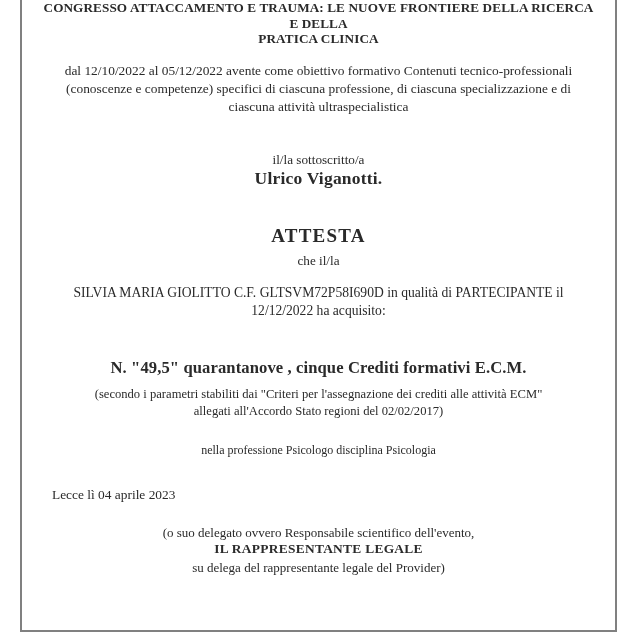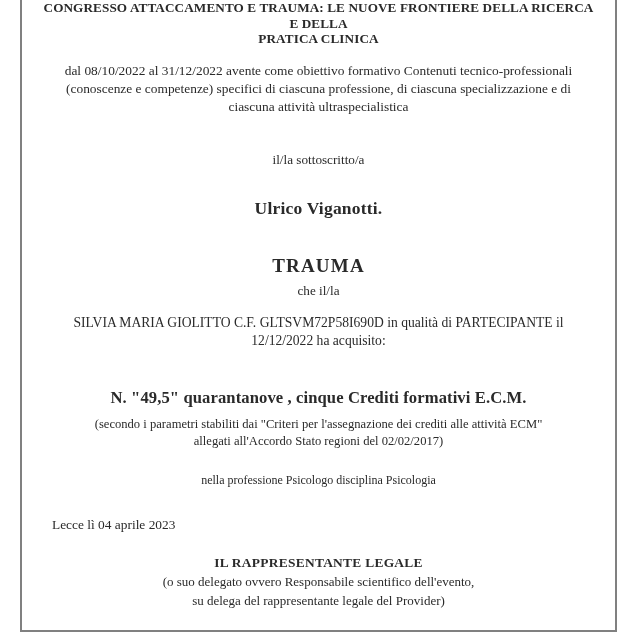--- a/index.html
+++ b/index.html
@@ -56,21 +56,20 @@
   }
 
   
   #subscriber-label {
     font-size: 13.2px;
     margin-top: 36px;
   }
   #provider-legal-name {
     font-size: 17.5px;
     font-weight: bold;
-    margin-top: 30px;
     letter-spacing: .2px;
   }
   #provider-legal-role {
     font-size: 13.4px;
     margin-top: 6px;
   }
 
   
   #attesta-word {
     font-size: 19px;
@@ -130,44 +129,44 @@
 </head>
 <body>
 
 <div id="certificate-page">
 
   <div id="course-title" class="line">
     <span class="t1">CONGRESSO ATTACCAMENTO E TRAUMA: LE NUOVE FRONTIERE DELLA RICERCA E DELLA</span>
     <span class="t2">PRATICA CLINICA</span>
   </div>
 
-  <p id="course-period" class="line">dal 08/10/2022 al 31/12/2022 avente come obiettivo formativo Contenuti tecnico-professionali (conoscenze e competenze) specifici di ciascuna professione, di ciascuna specializzazione e di ciascuna attività ultraspecialistica</p>
+  <p id="course-period" class="line">dal 12/10/2022 al 05/12/2022 avente come obiettivo formativo Contenuti tecnico-professionali (conoscenze e competenze) specifici di ciascuna professione, di ciascuna specializzazione e di ciascuna attività ultraspecialistica</p>
 
   <p id="subscriber-label" class="line">il/la sottoscritto/a</p>
 
   <p id="provider-legal-name" class="line">Ulrico Viganotti.</p>
 
 
-  <p id="attesta-word" class="line">TRAUMA</p>
+  <p id="attesta-word" class="line">ATTESTA</p>
 
   <p id="attesta-sub" class="line">che il/la</p>
 
   <p id="participant-line" class="line">SILVIA MARIA GIOLITTO C.F. GLTSVM72P58I690D in qualità di PARTECIPANTE il 12/12/2022 ha acquisito:</p>
 
   <p id="credits-main" class="line">N. "49,5" quarantanove , cinque Crediti formativi E.C.M.</p>
 
   <div id="credits-note" class="line">
     <span>(secondo i parametri stabiliti dai "Criteri per l'assegnazione dei crediti alle attività ECM"</span><br>
     <span>allegati all'Accordo Stato regioni del 02/02/2017)</span>
   </div>
 
   <p id="profession-line" class="line">nella professione Psicologo disciplina Psicologia</p>
 
   <p id="place-date" class="line">Lecce lì 04 aprile 2023</p>
 
   <div id="signature-block">
+    <p id="signer-note-1" class="line">(o suo delegato ovvero Responsabile scientifico dell'evento,</p>
     <p id="signer-title" class="line">IL RAPPRESENTANTE LEGALE</p>
-    <p id="signer-note-1" class="line">(o suo delegato ovvero Responsabile scientifico dell'evento,</p>
     <p id="signer-note-2" class="line">su delega del rappresentante legale del Provider)</p>
 
   </div>
 
 </div>
 
 </body></html>

